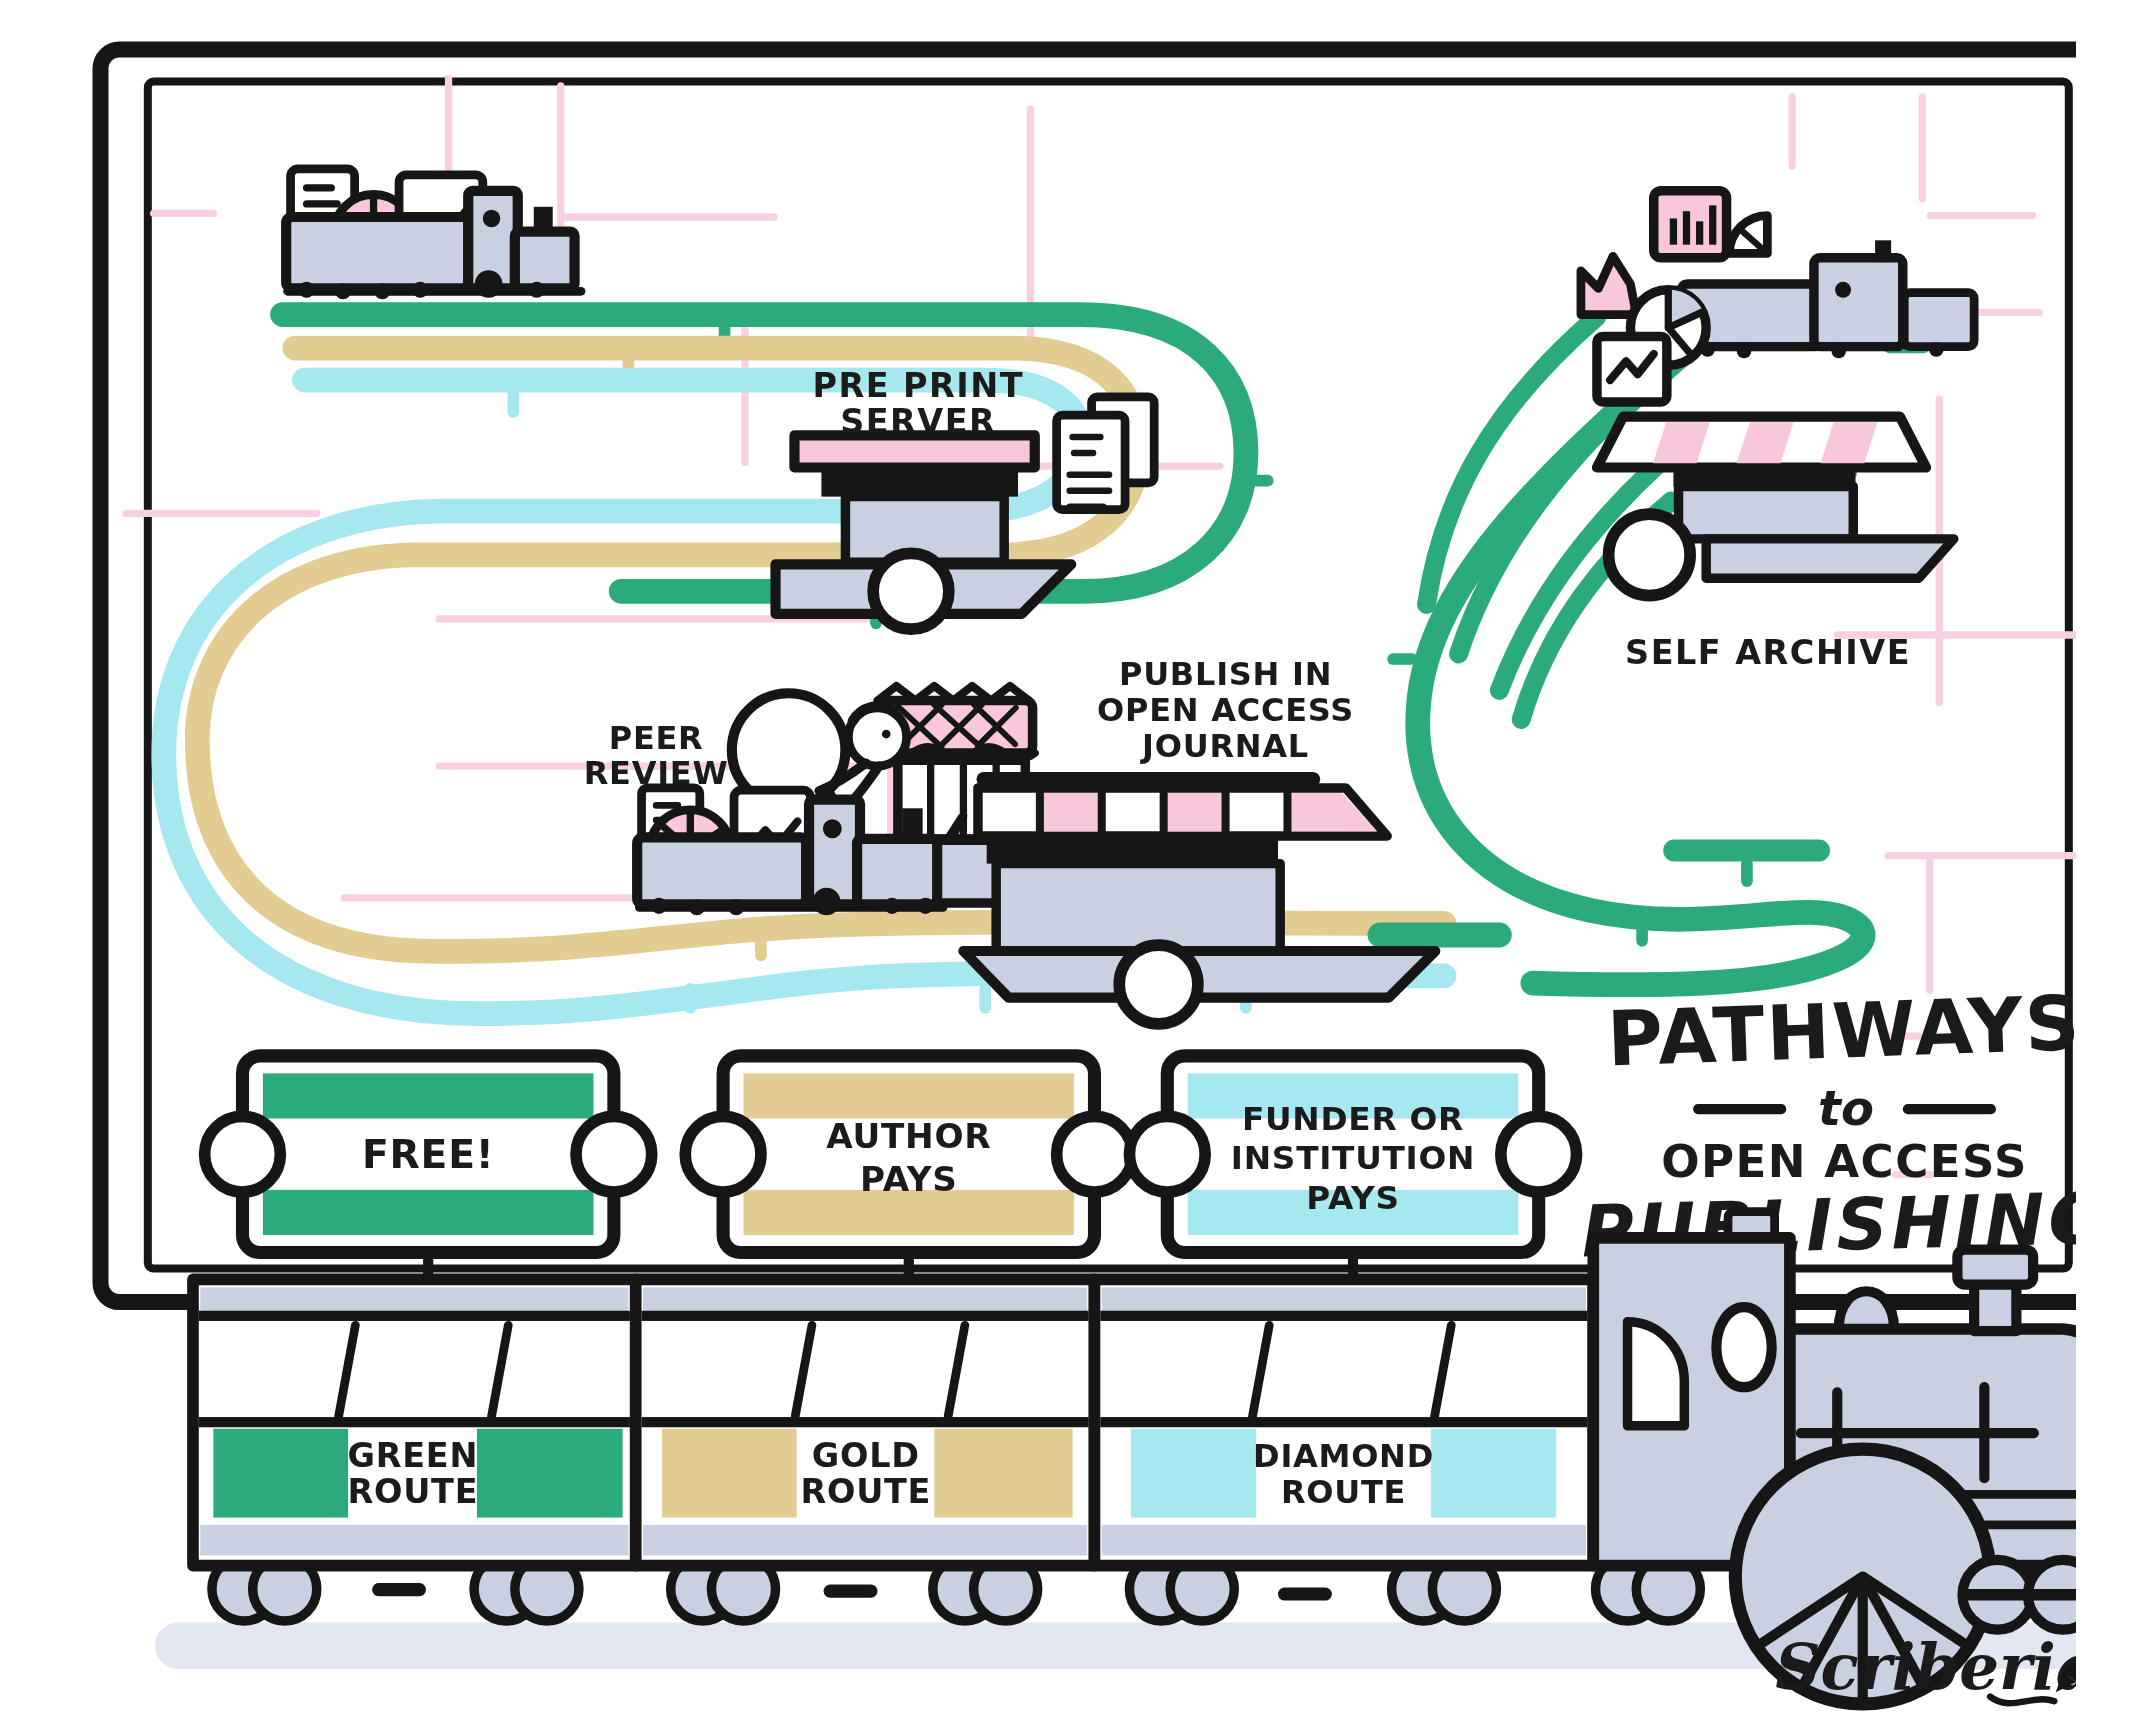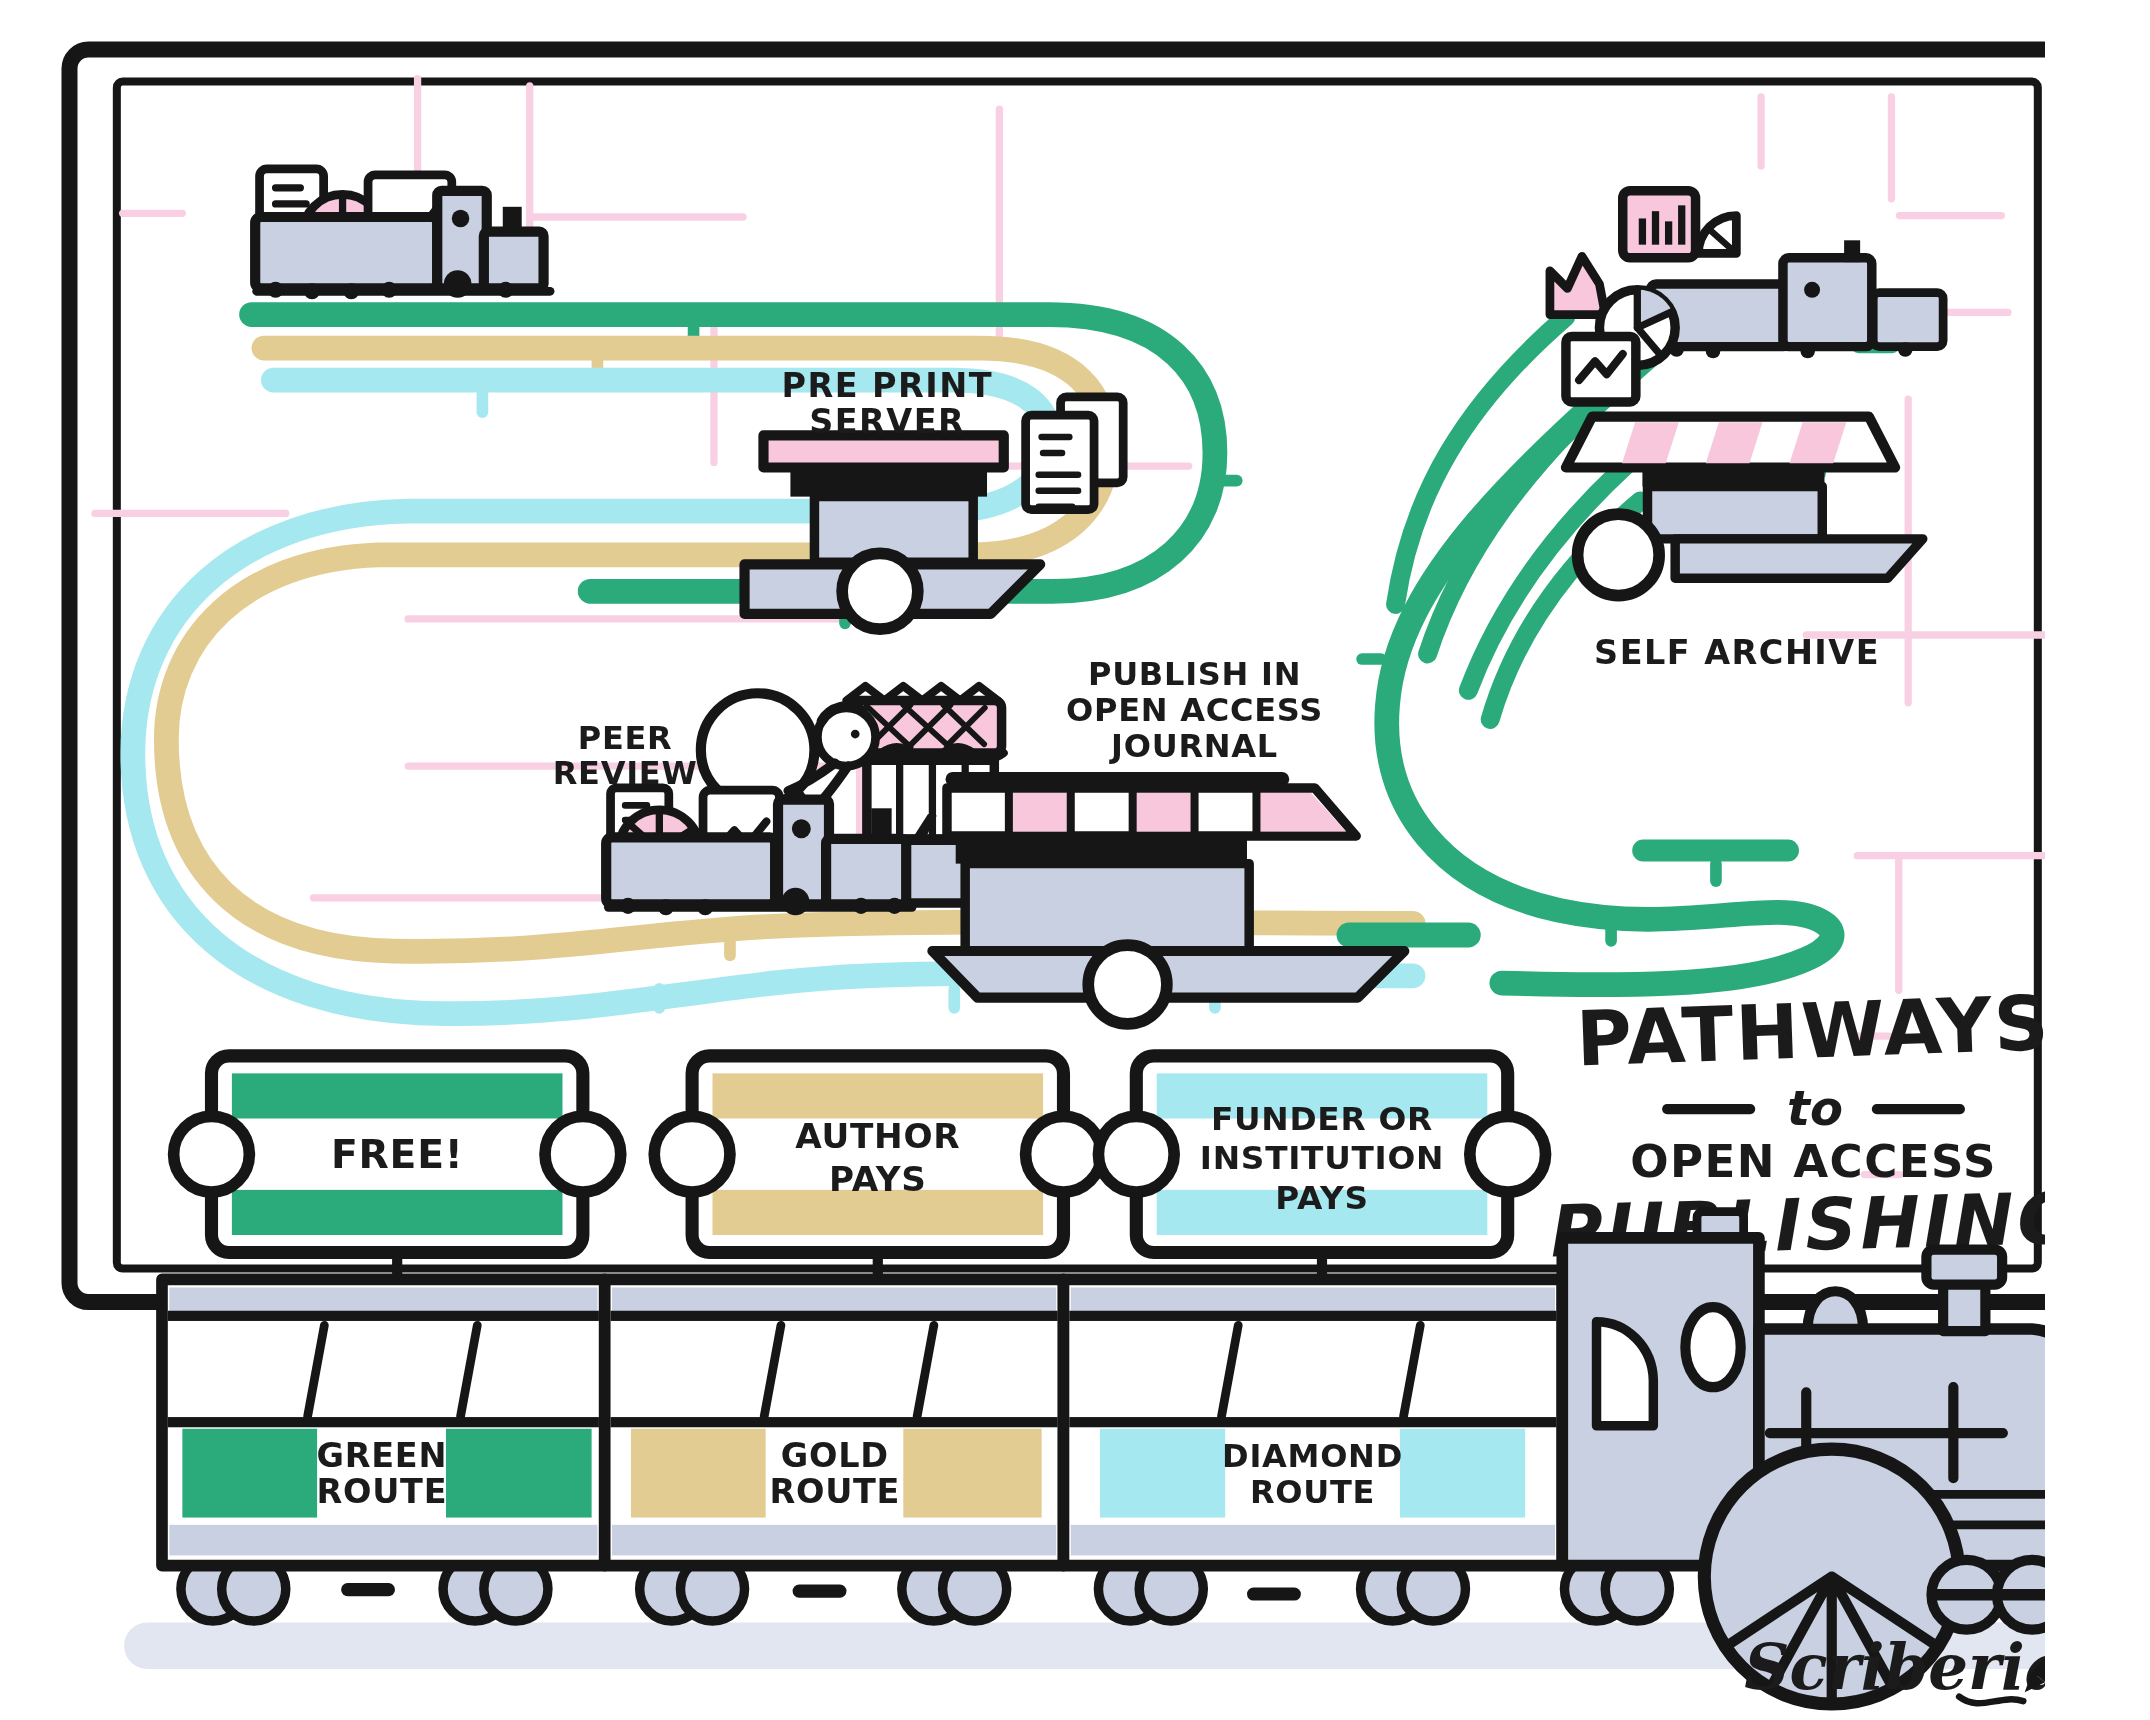--- a/index.html
+++ b/index.html
@@ -1,16 +1,16 @@
 <!DOCTYPE html>
 <html style="font-size:11.7px"><head>
 <meta charset="utf-8">
 <style>
   html,body{margin:0;padding:0;background:#ffffff;}
-  .canvas{position:relative;width:2045px;height:1720px;background:#ffffff;overflow:hidden;}
+  .canvas{position:relative;width:2045px;height:1720px;background:#ffffff;overflow:hidden;margin-left:31px;}
   svg{display:block;}
   .ink{stroke:#161616;fill:none;stroke-linecap:round;stroke-linejoin:round;}
   .fill-gray{fill:#C9D0E1;}
   .fill-white{fill:#ffffff;}
   .fill-pink{fill:#F8C7DC;}
   .fill-ink{fill:#161616;stroke:none;}
   .fill-green{fill:#2BAB7C;}
   .fill-gold{fill:#E3CC92;}
   .fill-cyan{fill:#A6E8EF;}
   .track{fill:none;stroke-linecap:round;stroke-linejoin:round;}

